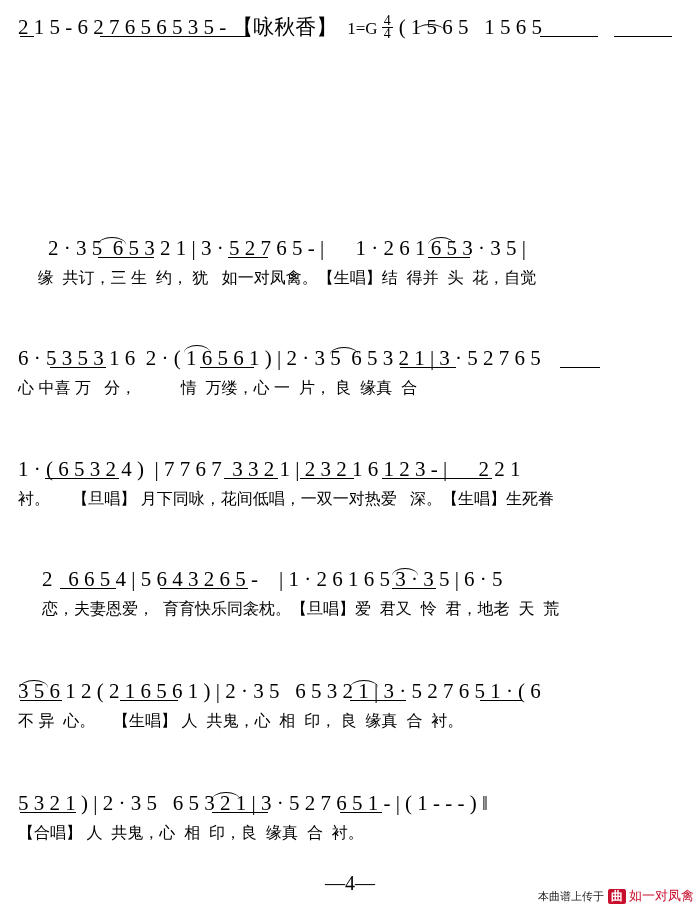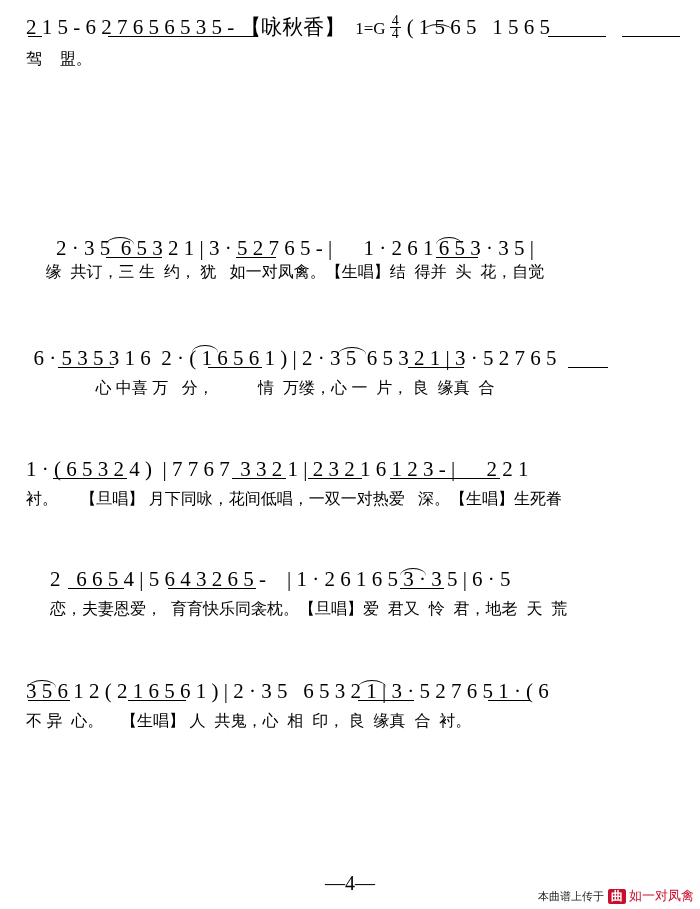--- a/index.html
+++ b/index.html
@@ -15,21 +15,21 @@
     color: #000;
     overflow: hidden;
   }
   .sheet {
     position: relative;
     width: 700px;
     height: 909px;
   }
   .line {
     position: absolute;
-    left: 8px;
+    left: 0;
     width: 556px;
   }
   .numrow {
     font-family: "Liberation Serif", serif;
     font-size: 21px;
     letter-spacing: 0px;
     white-space: pre;
     line-height: 26px;
   }
   .lyricrow {
@@ -110,41 +110,40 @@
   .timesig .num { display: block; border-bottom: 1.4px solid #000; padding: 0 2px;}
   .timesig .den { display: block; padding: 0 2px;}
 </style>
 </head>
 <body>
 
 <div class="sheet">
 
   <div class="line" style="top:14px;">
     <div class="numrow pad-l"><span>2 1 5 - 6 2 7 6 5 6 5 3 5 -</span><span style="padding:0 6px;">【咏秋香】</span><span style="padding:0 4px;font-size:17px;">1=G</span><span class="timesig"><span class="num">4</span><span class="den">4</span></span><span style="padding-left:6px;">( 1 5 6 5   1 5 6 5</span></div>
-    <div class="lyricrow pad-l" style="margin-top:6px;">驾    盟。</div>
 
     <div class="underline1" style="left:20px;top:22px;width:14px;"></div>
     <div class="underline1" style="left:100px;top:22px;width:150px;"></div>
     <div class="arc" style="left:415px;top:10px;width:30px;"></div>
     <div class="underline1" style="left:540px;top:22px;width:58px;"></div>
     <div class="underline1" style="left:614px;top:22px;width:58px;"></div>
   </div>
 
 
   <div class="line" style="top:235px;text-align:center;">
     <div class="numrow pad-l">2 · 3 5  6 5 3 2 1 | 3 · 5 2 7 6 5 - |      1 · 2 6 1 6 5 3 · 3 5 |</div>
-    <div class="lyricrow pad-l" style="">缘  共订，三 生  约， 犹   如一对凤禽。【生唱】结  得并  头  花，自觉</div>
+    <div class="lyricrow pad-l" style="margin-top:6px;">缘  共订，三 生  约， 犹   如一对凤禽。【生唱】结  得并  头  花，自觉</div>
     <div class="arc" style="left:98px;top:2px;width:28px;"></div>
     <div class="underline1" style="left:98px;top:22px;width:56px;"></div>
     <div class="underline1" style="left:228px;top:22px;width:40px;"></div>
     <div class="arc" style="left:428px;top:2px;width:26px;"></div>
     <div class="underline1" style="left:428px;top:22px;width:42px;"></div>
   </div>
 
-  <div class="line" style="top:345px;text-align:center;">
+  <div class="line" style="top:345px;">
     <div class="numrow pad-l">6 · 5 3 5 3 1 6  2 · ( 1 6 5 6 1 ) | 2 · 3 5  6 5 3 2 1 | 3 · 5 2 7 6 5</div>
     <div class="lyricrow pad-l" style="margin-top:6px;">心 中喜 万   分，          情  万缕，心 一  片， 良  缘真  合</div>
     <div class="underline1" style="left:50px;top:22px;width:56px;"></div>
     <div class="arc" style="left:184px;top:0px;width:26px;"></div>
     <div class="underline1" style="left:200px;top:22px;width:54px;"></div>
     <div class="arc" style="left:330px;top:2px;width:28px;"></div>
     <div class="underline1" style="left:400px;top:22px;width:56px;"></div>
     <div class="underline1" style="left:560px;top:22px;width:40px;"></div>
   </div>
 
@@ -170,20 +169,28 @@
     <div class="numrow pad-l">3 5 6 1 2 ( 2 1 6 5 6 1 ) | 2 · 3 5   6 5 3 2 1 | 3 · 5 2 7 6 5 1 · ( 6</div>
     <div class="lyricrow pad-l" style="margin-top:6px;">不 异  心。    【生唱】 人  共鬼，心  相  印， 良  缘真  合  衬。</div>
     <div class="arc" style="left:20px;top:2px;width:28px;"></div>
     <div class="underline1" style="left:20px;top:22px;width:42px;"></div>
     <div class="underline1" style="left:120px;top:22px;width:58px;"></div>
     <div class="arc" style="left:350px;top:2px;width:28px;"></div>
     <div class="underline1" style="left:350px;top:22px;width:56px;"></div>
     <div class="underline1" style="left:480px;top:22px;width:42px;"></div>
   </div>
 
+  <div class="line" style="top:790px;">
+    <div class="numrow pad-l">5 3 2 1 ) | 2 · 3 5   6 5 3 2 1 | 3 · 5 2 7 6 5 1 - | ( 1 - - - ) ‖</div>
+    <div class="lyricrow pad-l" style="margin-top:6px;">【合唱】 人  共鬼，心  相  印，良  缘真  合  衬。</div>
+    <div class="underline1" style="left:20px;top:22px;width:56px;"></div>
+    <div class="arc" style="left:212px;top:2px;width:28px;"></div>
+    <div class="underline1" style="left:212px;top:22px;width:56px;"></div>
+    <div class="underline1" style="left:340px;top:22px;width:42px;"></div>
+  </div>
 
   <div class="footer-num" style="top:872px;">—4—</div>
 
   <div class="watermark">
     <span class="wm-text">本曲谱上传于</span>
     <span class="wm-logo">
       <span class="wm-badge">曲</span>
       <span class="wm-cn">如一对凤禽</span>
     </span>
   </div>

